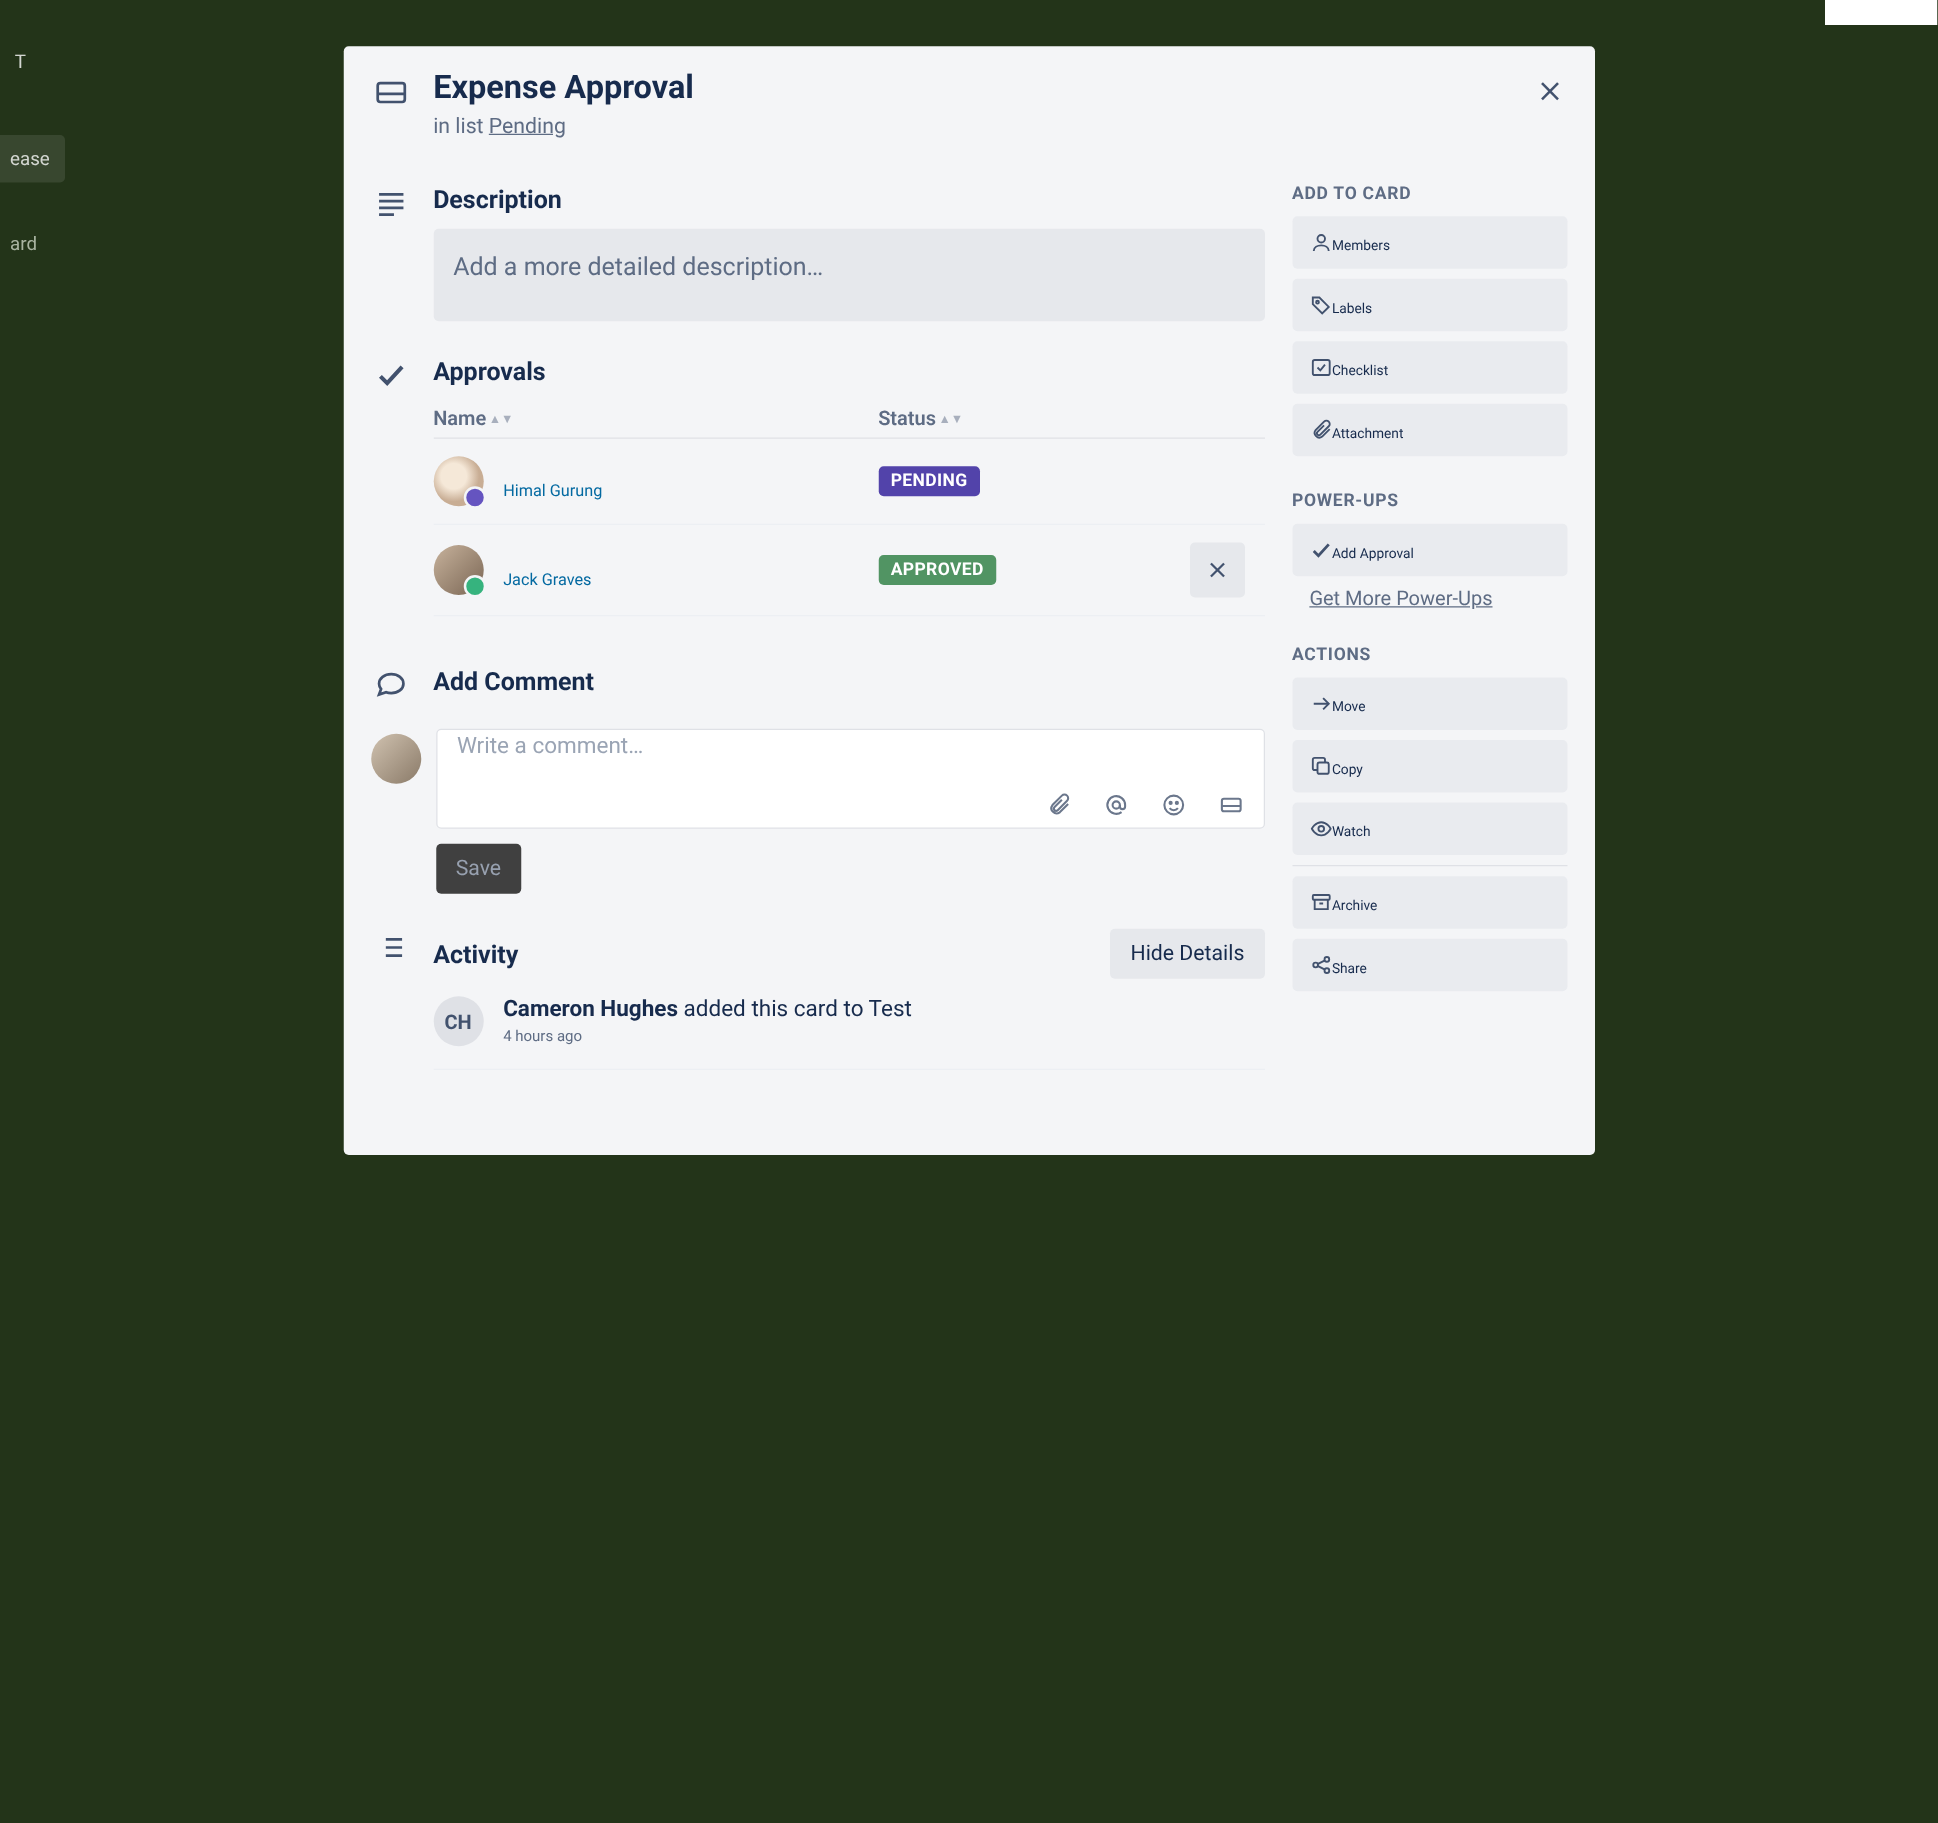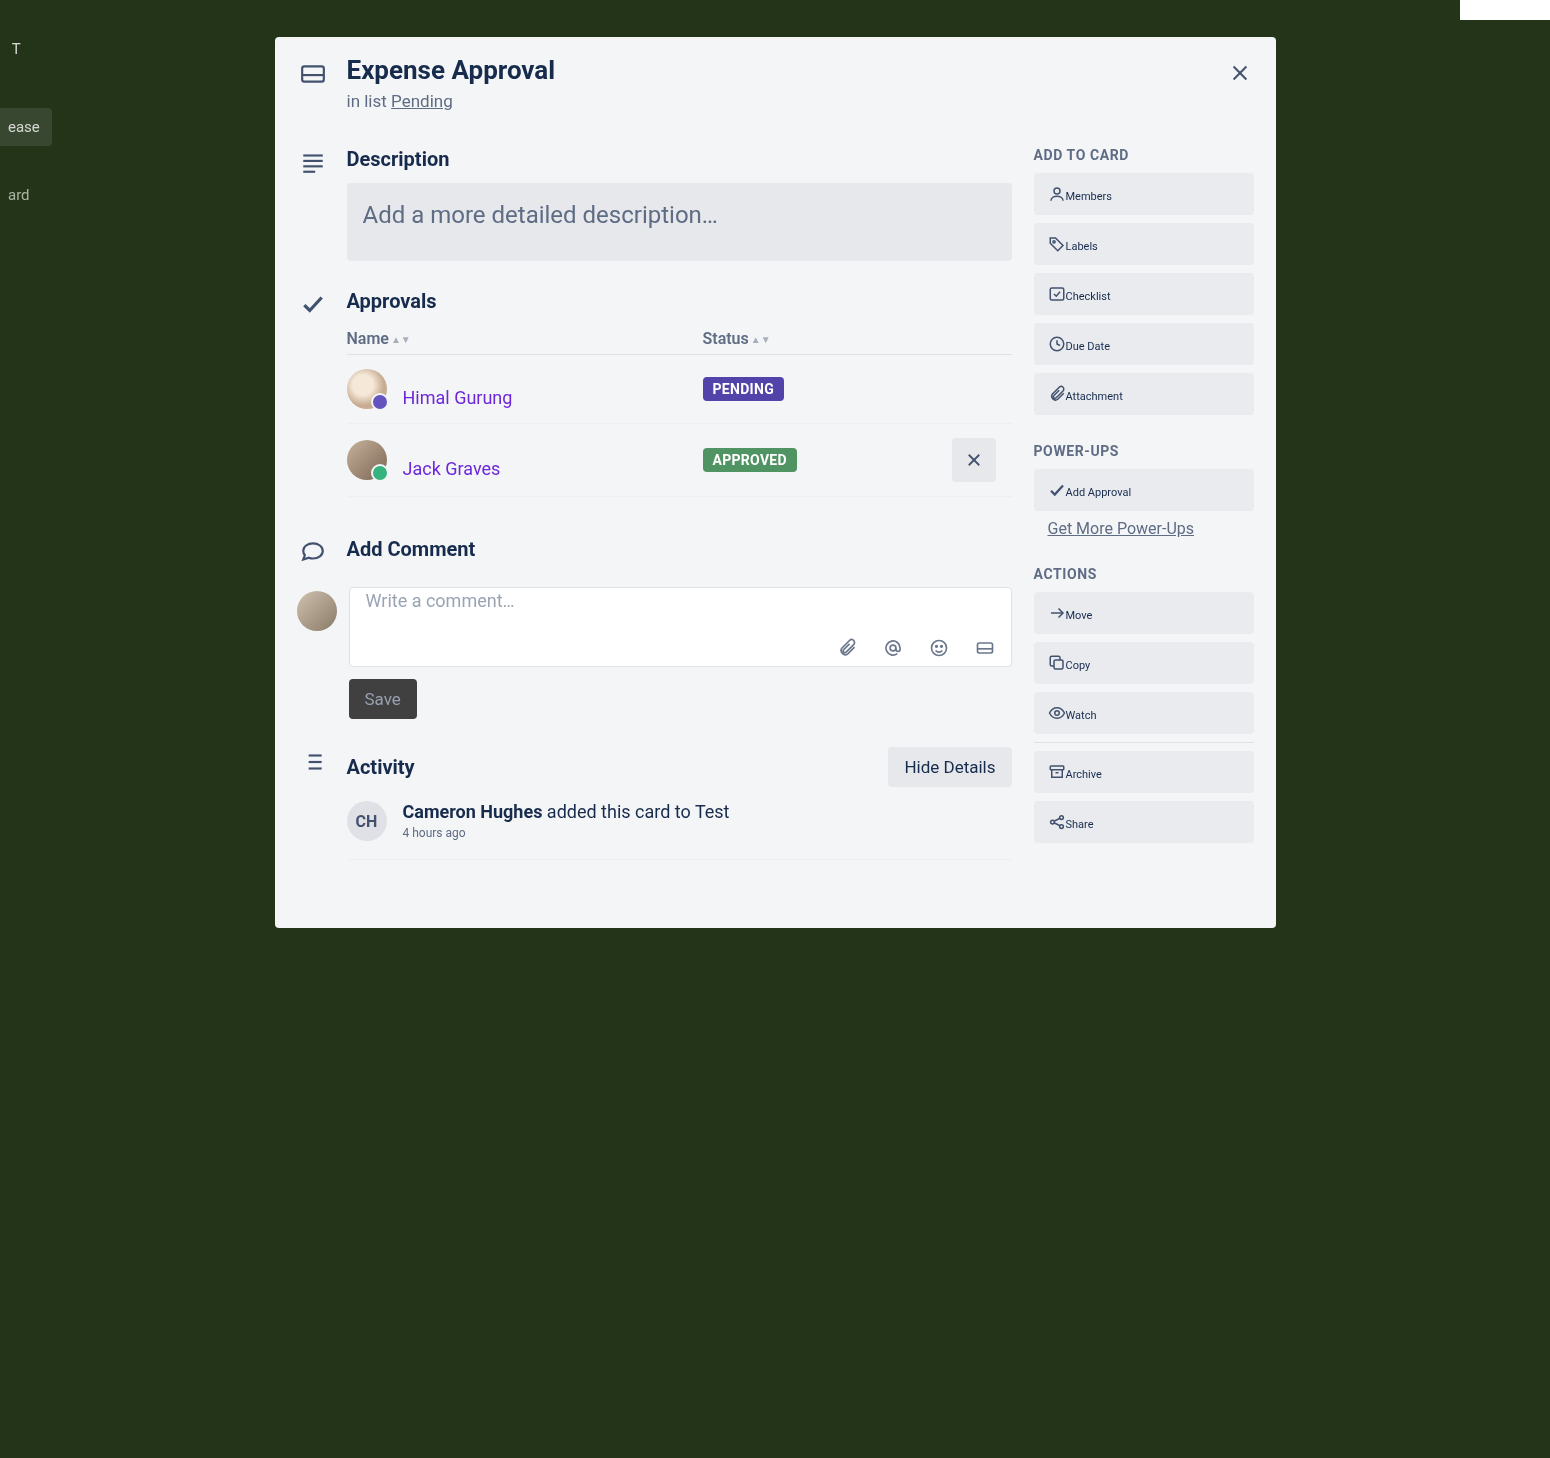--- a/index.html
+++ b/index.html
@@ -15,34 +15,34 @@
     .content-col { flex:1; }
     .title { font-size:26px; font-weight:700; color:#172b4d; }
     .subtitle { font-size:17px; color:#5e6c84; margin-top:6px; }
     .subtitle .link { color:#5e6c84; text-decoration:underline; cursor:pointer;}
     .body { display:flex; gap:22px; margin-top:36px;}
     .left { flex:1; min-width:0;}
     .right { width:220px; flex-shrink:0;}
     .section { display:flex; gap:18px; margin-bottom:28px;}
     .section .ico-col{padding-top:2px;}
     .sec-title { font-size:20px; font-weight:700; color:#172b4d; margin-bottom:12px;}
-    .desc-box { background:#e6e8ec; color:#5e6c84; font-size:24px; padding:18px 16px 32px 16px; border-radius:4px; cursor:pointer;}
+    .desc-box { background:#e6e8ec; color:#5e6c84; font-size:20px; padding:18px 16px 32px 16px; border-radius:4px; cursor:pointer;}
     .tbl-hdr { display:flex; color:#5e6c84; font-size:16px; font-weight:600; padding:4px 0 6px 0; border-bottom:1px solid #dfe1e6;}
     .col-name{flex:0 0 356px;}
     .col-status{flex:1;}
     .col-act{flex:0 0 60px;}
     .sort{font-size:10px;opacity:.5;margin-left:2px;display:inline-block;vertical-align:middle;}
     .tbl-row { display:flex; align-items:center; padding:14px 0; border-bottom:1px solid #eceff3;}
     .av { width:40px; height:40px; border-radius:50%; margin-right:16px; background:#ddd; position:relative; flex-shrink:0;}
     .av::after{content:"";position:absolute;right:-2px;bottom:-2px;width:14px;height:14px;border-radius:50%;border:2px solid #f4f5f7;}
     .av.p::after{background:#6554c0;}
     .av.g::after{background:#36b37e;}
     .av.img1{background:radial-gradient(circle at 40% 40%,#f5e8d8 30%,#c8ad94 60%);}
     .av.img2{background:linear-gradient(135deg,#c7b29c,#7a6654);}
-    .mname{font-size:18px;color:#6d28d9;margin-top:16px;}
+    .mname{font-size:13px;color:#0369a1;margin-top:16px;}
     .badge{display:inline-block;padding:4px 10px;border-radius:4px;font-size:14px;font-weight:700;color:#fff;letter-spacing:.3px;}
     .badge.pend{background:#5243aa;}
     .badge.appr{background:#519463;}
     .row-x{width:44px;height:44px;background:#e6e8ec;border-radius:4px;display:flex;align-items:center;justify-content:center;cursor:pointer;}
     .comment-wrap{display:flex;gap:12px;}
     .comment-av{width:40px;height:40px;border-radius:50%;background:linear-gradient(135deg,#d0c2b0,#8a7a68);flex-shrink:0;margin-top:4px;}
     .comment-box{flex:1;}
     .c-input{background:#fff;border:1px solid #dfe1e6;border-radius:4px;padding:2px 16px 8px 16px;}
     .c-input .ph{color:#9aa4b4;font-size:18px;min-height:40px;}
     .c-tools{display:flex;justify-content:flex-end;gap:26px;padding-top:8px;color:#6b778c;}
@@ -247,27 +247,20 @@
           </div>
         <div class="rbtn">
             <svg width="18" height="18" viewBox="0 0 24 24" fill="none" stroke="#42526e" stroke-width="2">
               <rect x="3" y="4" width="18" height="16" rx="2"></rect>
               <polyline points="8,12 11,15 16,9"></polyline>
             </svg>
             <span>Checklist</span>
           </div>
         <div class="rbtn">
             <svg width="18" height="18" viewBox="0 0 24 24" fill="none" stroke="#42526e" stroke-width="2">
-              <circle cx="12" cy="12" r="9"></circle>
-              <polyline points="12,7 12,12 16,14"></polyline>
-            </svg>
-            <span>Due Date</span>
-          </div>
-        <div class="rbtn">
-            <svg width="18" height="18" viewBox="0 0 24 24" fill="none" stroke="#42526e" stroke-width="2">
               <path d="M21 11l-8 8a5 5 0 0 1-7-7l9-9a3.5 3.5 0 0 1 5 5L11 17a2 2 0 0 1-3-3l7-7"></path>
             </svg>
             <span>Attachment</span>
           </div>
       </div>
 
       <div class="rsec">
         <div class="rside-title">POWER-UPS</div>
         <div class="rbtn">
             <svg width="18" height="18" viewBox="0 0 24 24" fill="none" stroke="#42526e" stroke-width="3">

